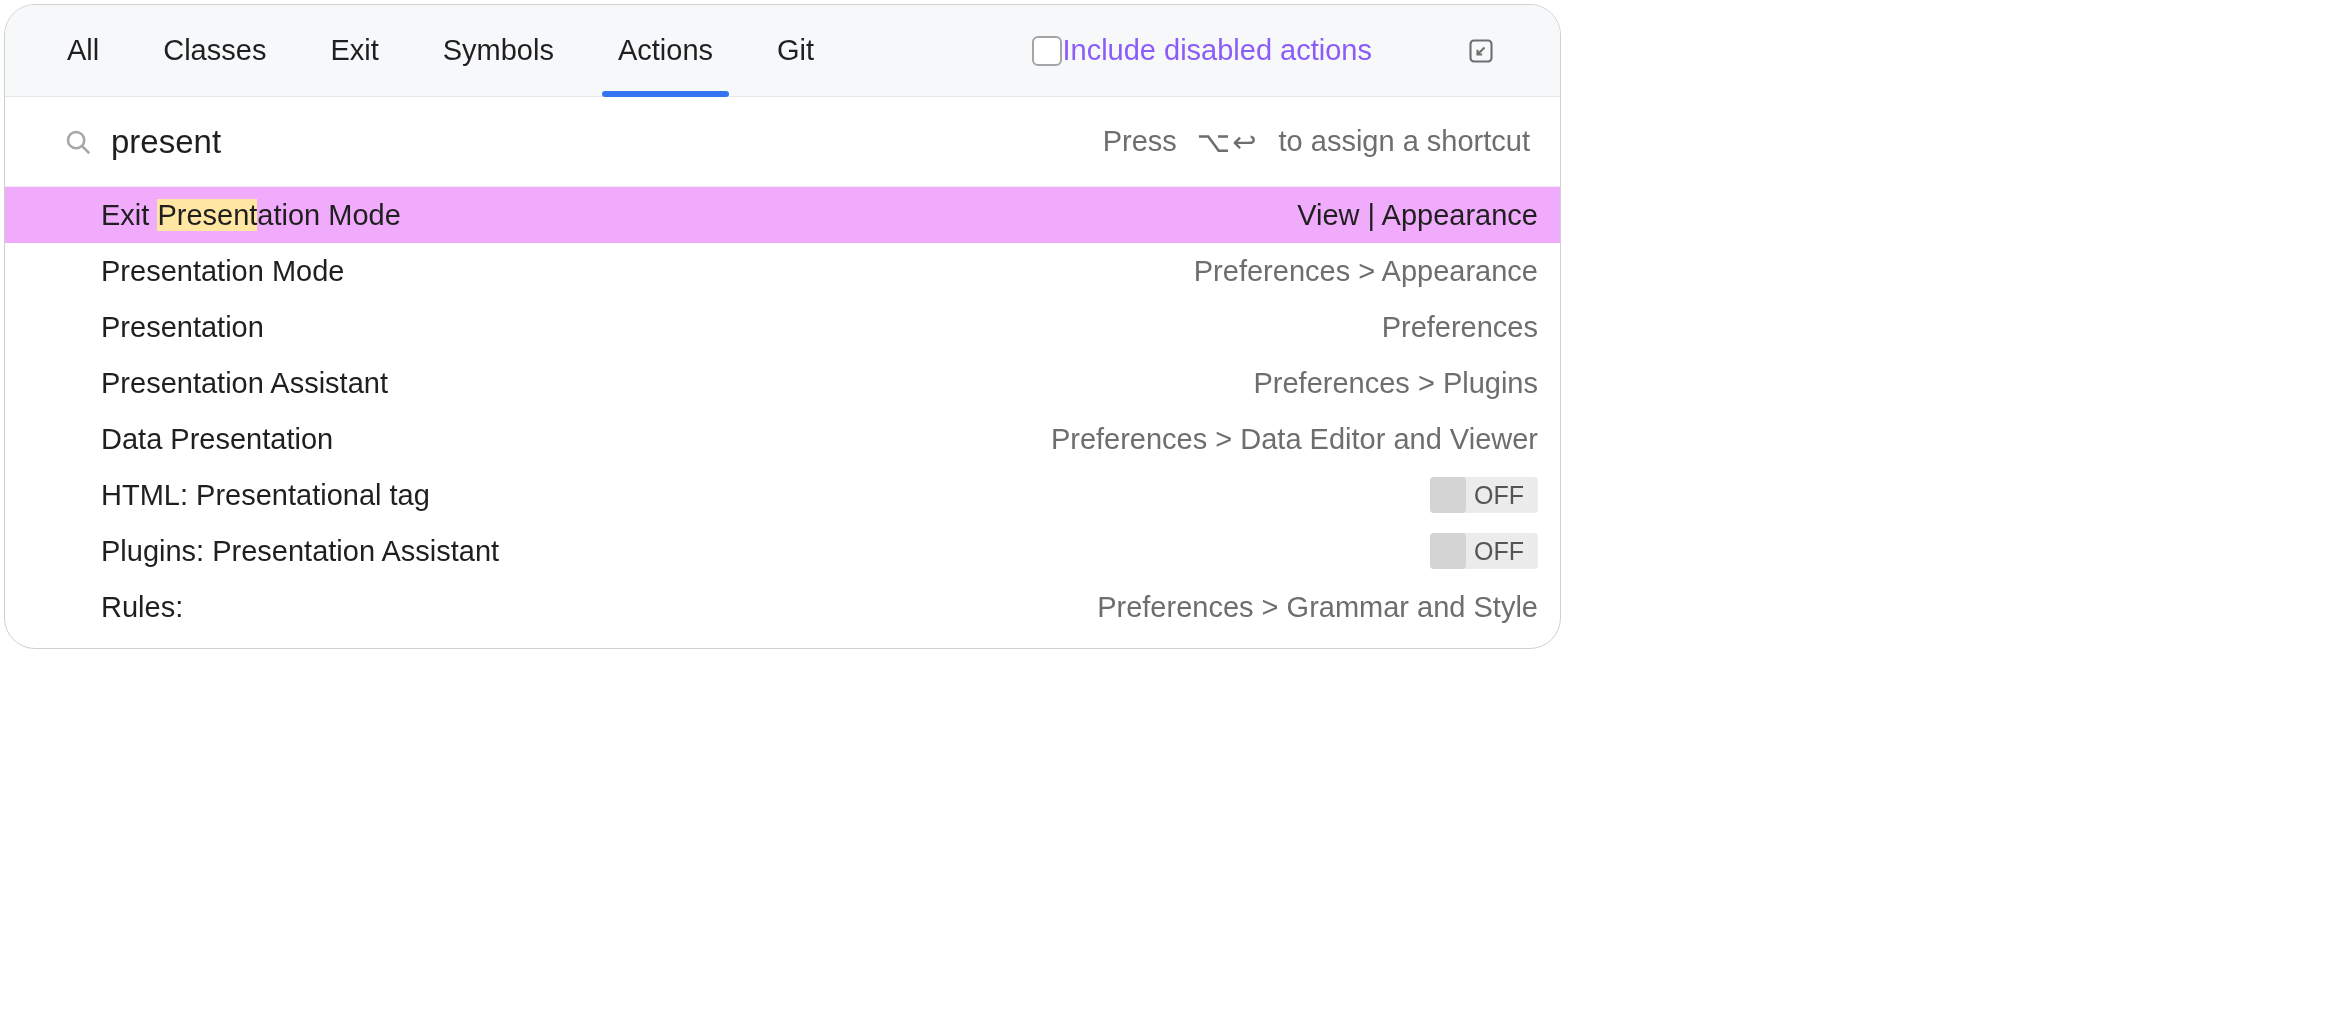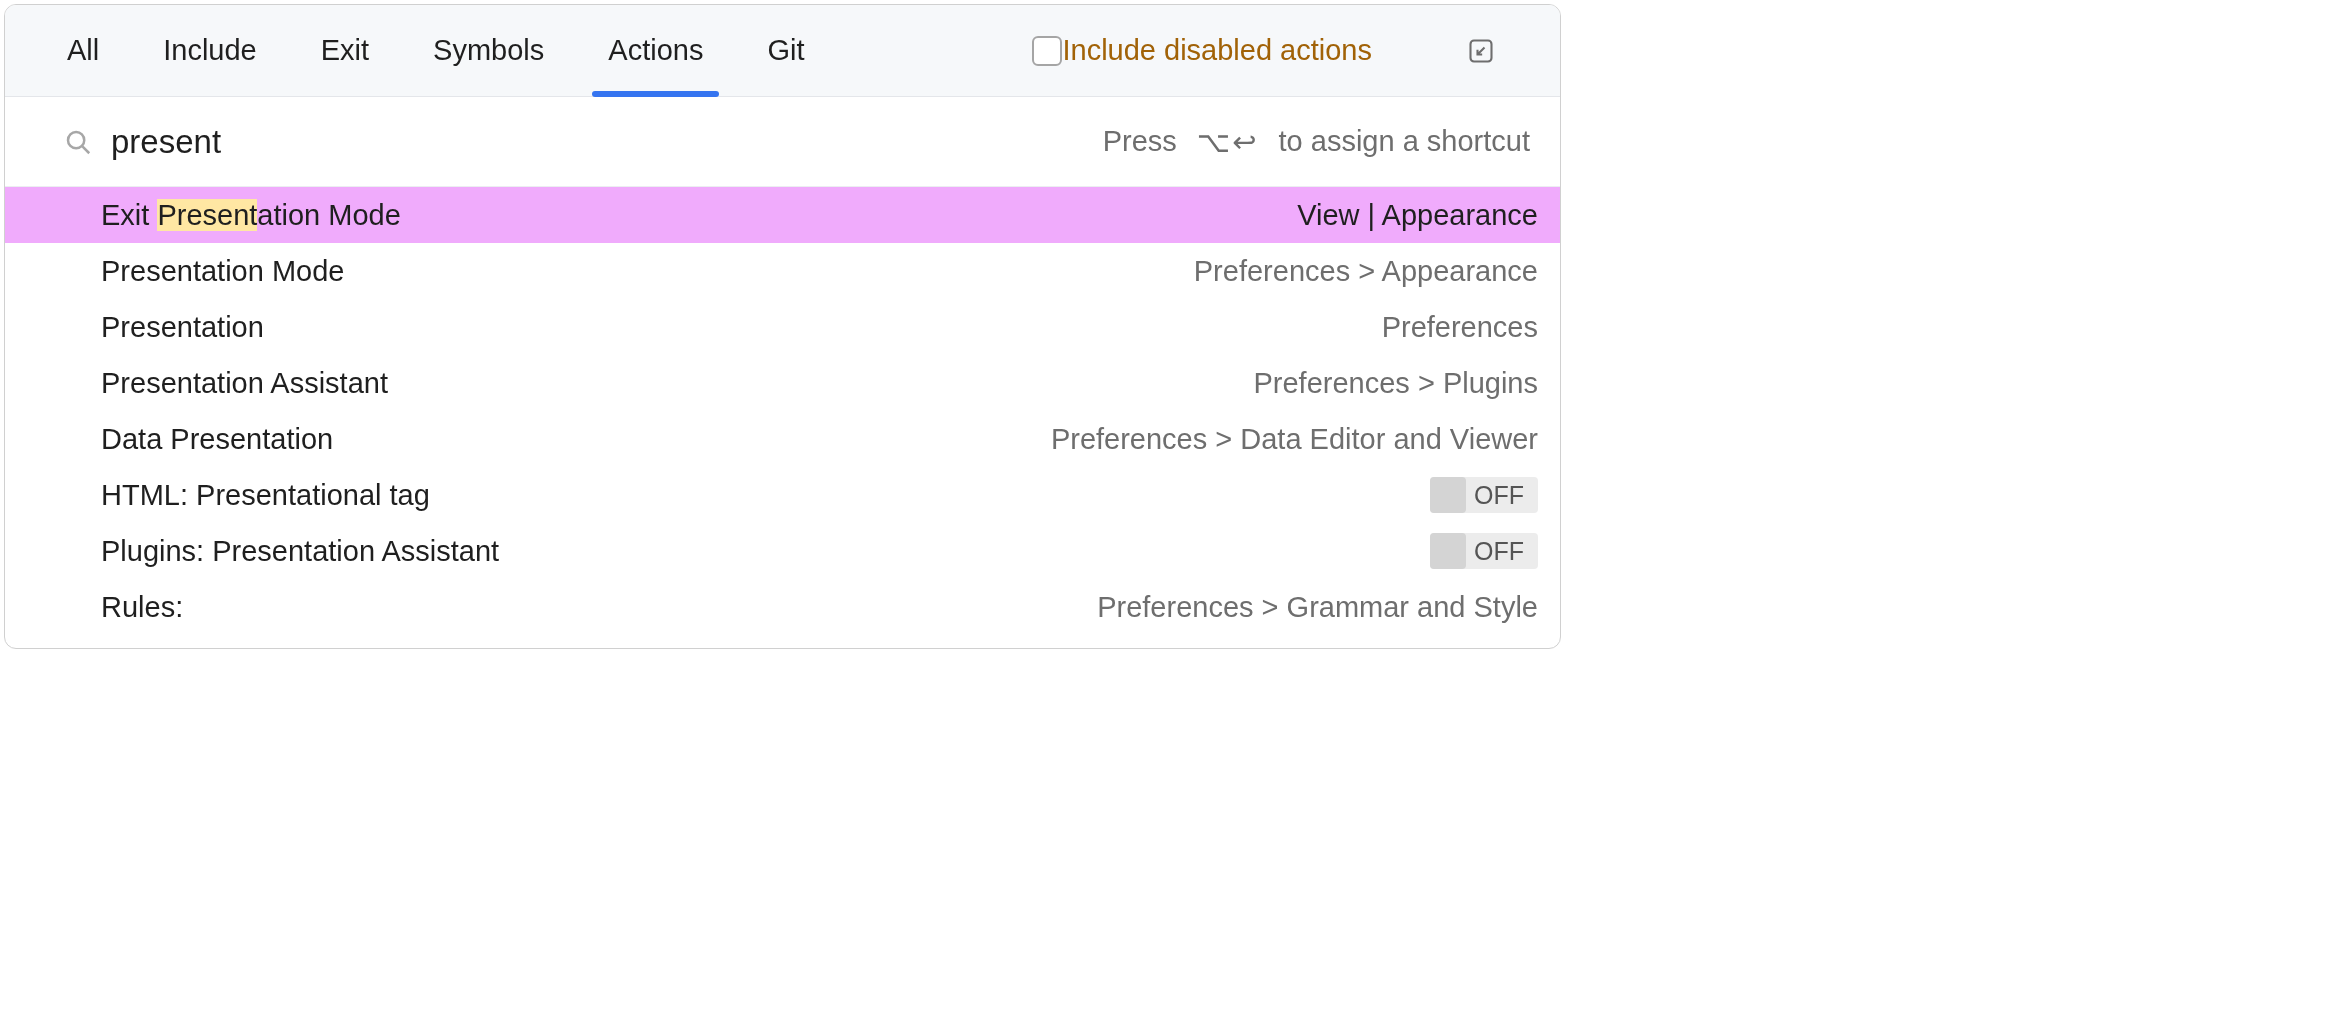--- a/index.html
+++ b/index.html
@@ -11,21 +11,21 @@
     font-family: -apple-system, BlinkMacSystemFont, "Segoe UI", Helvetica, Arial, sans-serif;
     background: #ffffff;
     width: 2346px;
     height: 1032px;
     position: relative;
   }
   .window {
     width: 1557px;
     height: 645px;
     border: 1px solid #d0d0d0;
-    border-radius: 12px;
+    border-radius: 31px;
     overflow: hidden;
     background: #fff;
     margin: 4px;
   }
   .tabs-bar {
     display: flex;
     align-items: center;
     height: 92px;
     background: #f6f8fa;
     border-bottom: 1px solid #e4e6ea;
@@ -52,21 +52,21 @@
     background: #3574f0;
     border-radius: 3px;
   }
   .tabs-spacer {
     flex: 1;
   }
   .include-disabled {
     display: flex;
     align-items: center;
     font-size: 29px;
-    color: #a16207;
+    color: #8b5cf6;
     cursor: pointer;
   }
   .checkbox {
     width: 30px;
     height: 30px;
     border: 2px solid #a5a5a5;
     border-radius: 6px;
     background: #fff;
   }
   .pin-icon {
@@ -161,21 +161,21 @@
 </head>
 <body>
 
 <div class="window">
 
   <div class="tabs-bar">
     <div class="tab">
         <span>All</span>
       </div>
     <div class="tab">
-        <span>Include</span>
+        <span>Classes</span>
       </div>
     <div class="tab">
         <span>Exit</span>
       </div>
     <div class="tab">
         <span>Symbols</span>
       </div>
     <div class="tab active">
         <span>Actions</span>
       </div>

